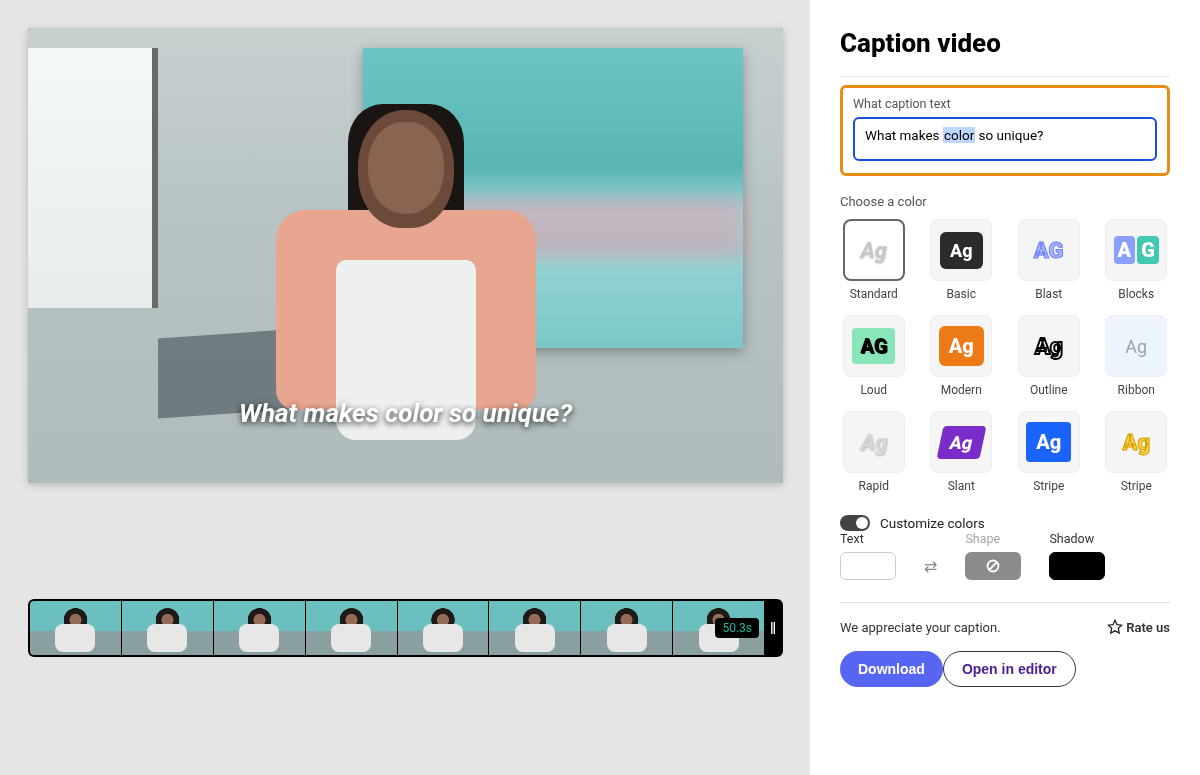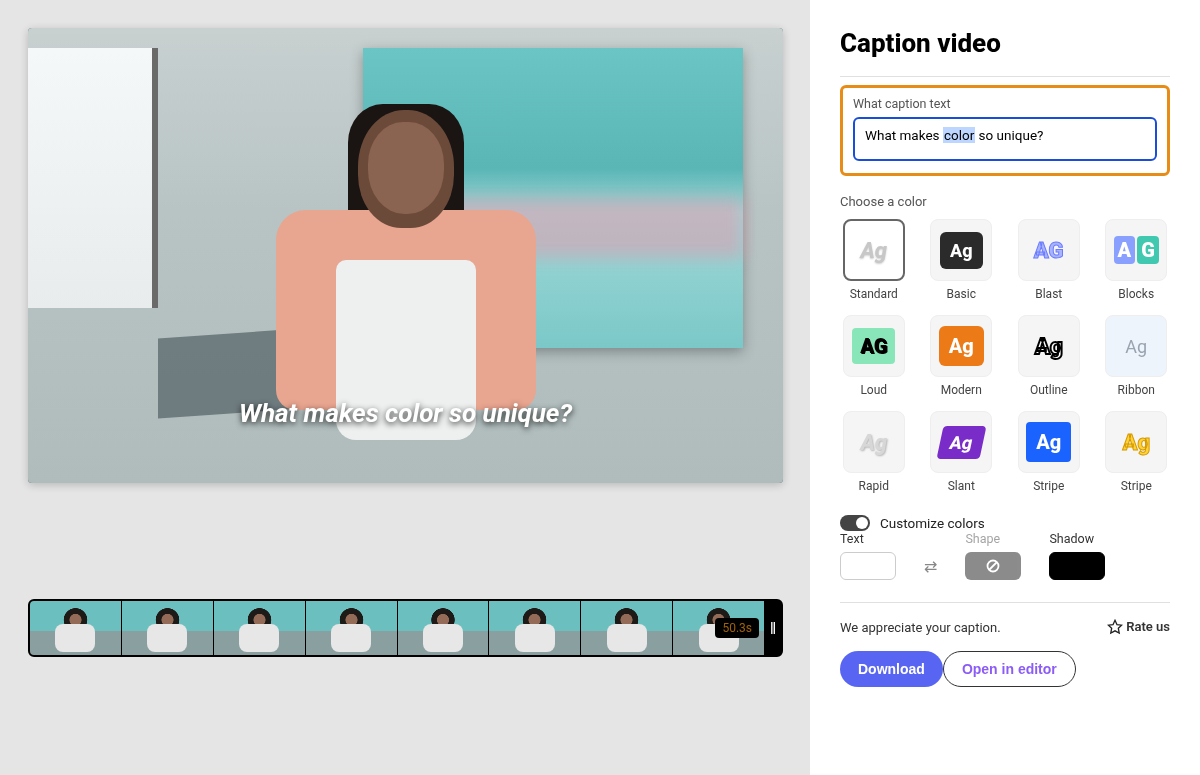--- a/index.html
+++ b/index.html
@@ -16,21 +16,21 @@
   .person { position: absolute; left: 50%; top: 82px; transform: translateX(-50%); width: 300px; height: 380px; }
   .head { position:absolute; top:0; left:50%; transform:translateX(-50%); width:96px; height:118px; background:#6b4a3a; border-radius:48% 48% 45% 45%; }
   .face { position:absolute; top:12px; left:10px; width:76px; height:92px; background:#8a6450; border-radius:46% 46% 48% 48%; }
   .hair { position:absolute; top:-6px; left:50%; transform:translateX(-50%); width:116px; height:280px; background:#1a1412; border-radius:54px 54px 90px 90px / 60px 60px 180px 180px; z-index:-1; }
   .shirt { position:absolute; top:100px; left:50%; transform:translateX(-50%); width:260px; height:200px; background:#e8a590; border-radius:30px 30px 20px 20px; }
   .apron { position:absolute; top:150px; left:50%; transform:translateX(-50%); width:140px; height:180px; background:#eef0f0; border-radius:10px 10px 20px 20px; }
   .caption-overlay { position: absolute; bottom: 55px; left: 0; right: 0; text-align: center; color: #fff; font-size: 26px; font-weight: 700; font-style: italic; text-shadow: 0 2px 6px rgba(0,0,0,0.8); pointer-events: none; }
   .timeline { margin-top: 116px; width: 755px; height: 58px; border: 2px solid #000; border-radius: 6px; display: flex; overflow: hidden; background: #000; }
   .thumb { flex: 1; background: radial-gradient(circle at 50% 35%, #946b56 0 10%, #1e1a17 11% 20%, transparent 21%), linear-gradient(180deg,#6bc0bf 0 55%, #8aa0a0 55% 100%); border-right:1px solid #000; position:relative; }
   .thumb::after{content:"";position:absolute;left:28%;right:28%;top:42%;bottom:6%;background:#e7e7e7;border-radius:8px;}
-  .time-pill { position:absolute; right:22px; top:50%; transform:translateY(-50%); background:#000; color:#a16207; font-size:12px; padding:3px 7px; border-radius:4px; }
+  .time-pill { position:absolute; right:22px; top:50%; transform:translateY(-50%); background:#000; color:#14b8a6; font-size:12px; padding:3px 7px; border-radius:4px; }
   .timeline-end { width: 16px; background:#000; display:flex; align-items:center; justify-content:center; color:#fff;}
   .timeline { position: relative; }
 
   .panel { width: 390px; background: #fff; padding: 28px 30px 30px 30px; display: flex; flex-direction: column; overflow: hidden; }
   .panel h1 { font-size: 26px; font-weight: 800; margin-bottom: 18px; }
   .panel hr { border:none; border-top:1px solid #e0e0e0; margin-bottom:0; }
   .highlight-box { border: 3px solid #e78c17; border-radius: 6px; padding: 8px 10px 12px 10px; margin-top:8px; }
   .field-label { font-size: 12.5px; color: #555; margin-bottom: 6px; display:block;}
   .caption-display { width:100%; min-height:44px; border:2px solid #1a4ed8; border-radius:6px; padding:8px 10px; font-size:13.5px; background:#fff; cursor:text;}
   .caption-display mark{background:#bcd6ff;color:inherit;padding:0 1px;}
@@ -68,25 +68,25 @@
   .color-col.disabled{opacity:.45;}
   .color-label{font-size:12.5px;color:#333;margin-bottom:6px;}
   .swatch{width:56px;height:28px;border-radius:6px;border:1px solid #ccc;}
   .swatch.black{background:#000;border-color:#000;}
   .swatch.white{background:#fff;}
   .swap-icon{align-self:flex-end;margin-bottom:4px;color:#888;font-size:16px;}
   .none-swatch{width:56px;height:28px;border-radius:6px;background:#000;display:flex;align-items:center;justify-content:center;color:#fff;}
 
   .footer{margin-top:22px;border-top:1px solid #e0e0e0;padding-top:16px;}
   .feedback{display:flex;align-items:center;justify-content:space-between;font-size:13px;color:#333;margin-bottom:16px;}
-  .rate{display:flex;gap:3px;font-weight:600;cursor:pointer;}
+  .rate{display:flex;align-items:center;gap:3px;font-weight:600;cursor:pointer;}
   .buttons{display:flex;gap:0;}
   .btn{padding:9px 18px;border-radius:20px;font-size:14px;font-weight:600;cursor:pointer;border:none;}
   .btn-primary{background:#5865f2;color:#fff;}
-  .btn-secondary{background:#fff;border:1.5px solid #333;color:#8b5cf6;}
+  .btn-secondary{background:#fff;border:1.5px solid #333;color:#4c1d95;}
 </style>
 </head>
 <body>
 
 <div class="app">
   <div class="left">
     <div class="video-preview">
       <div class="video-bg">
         <div class="wall"></div>
         <div class="window"></div>

